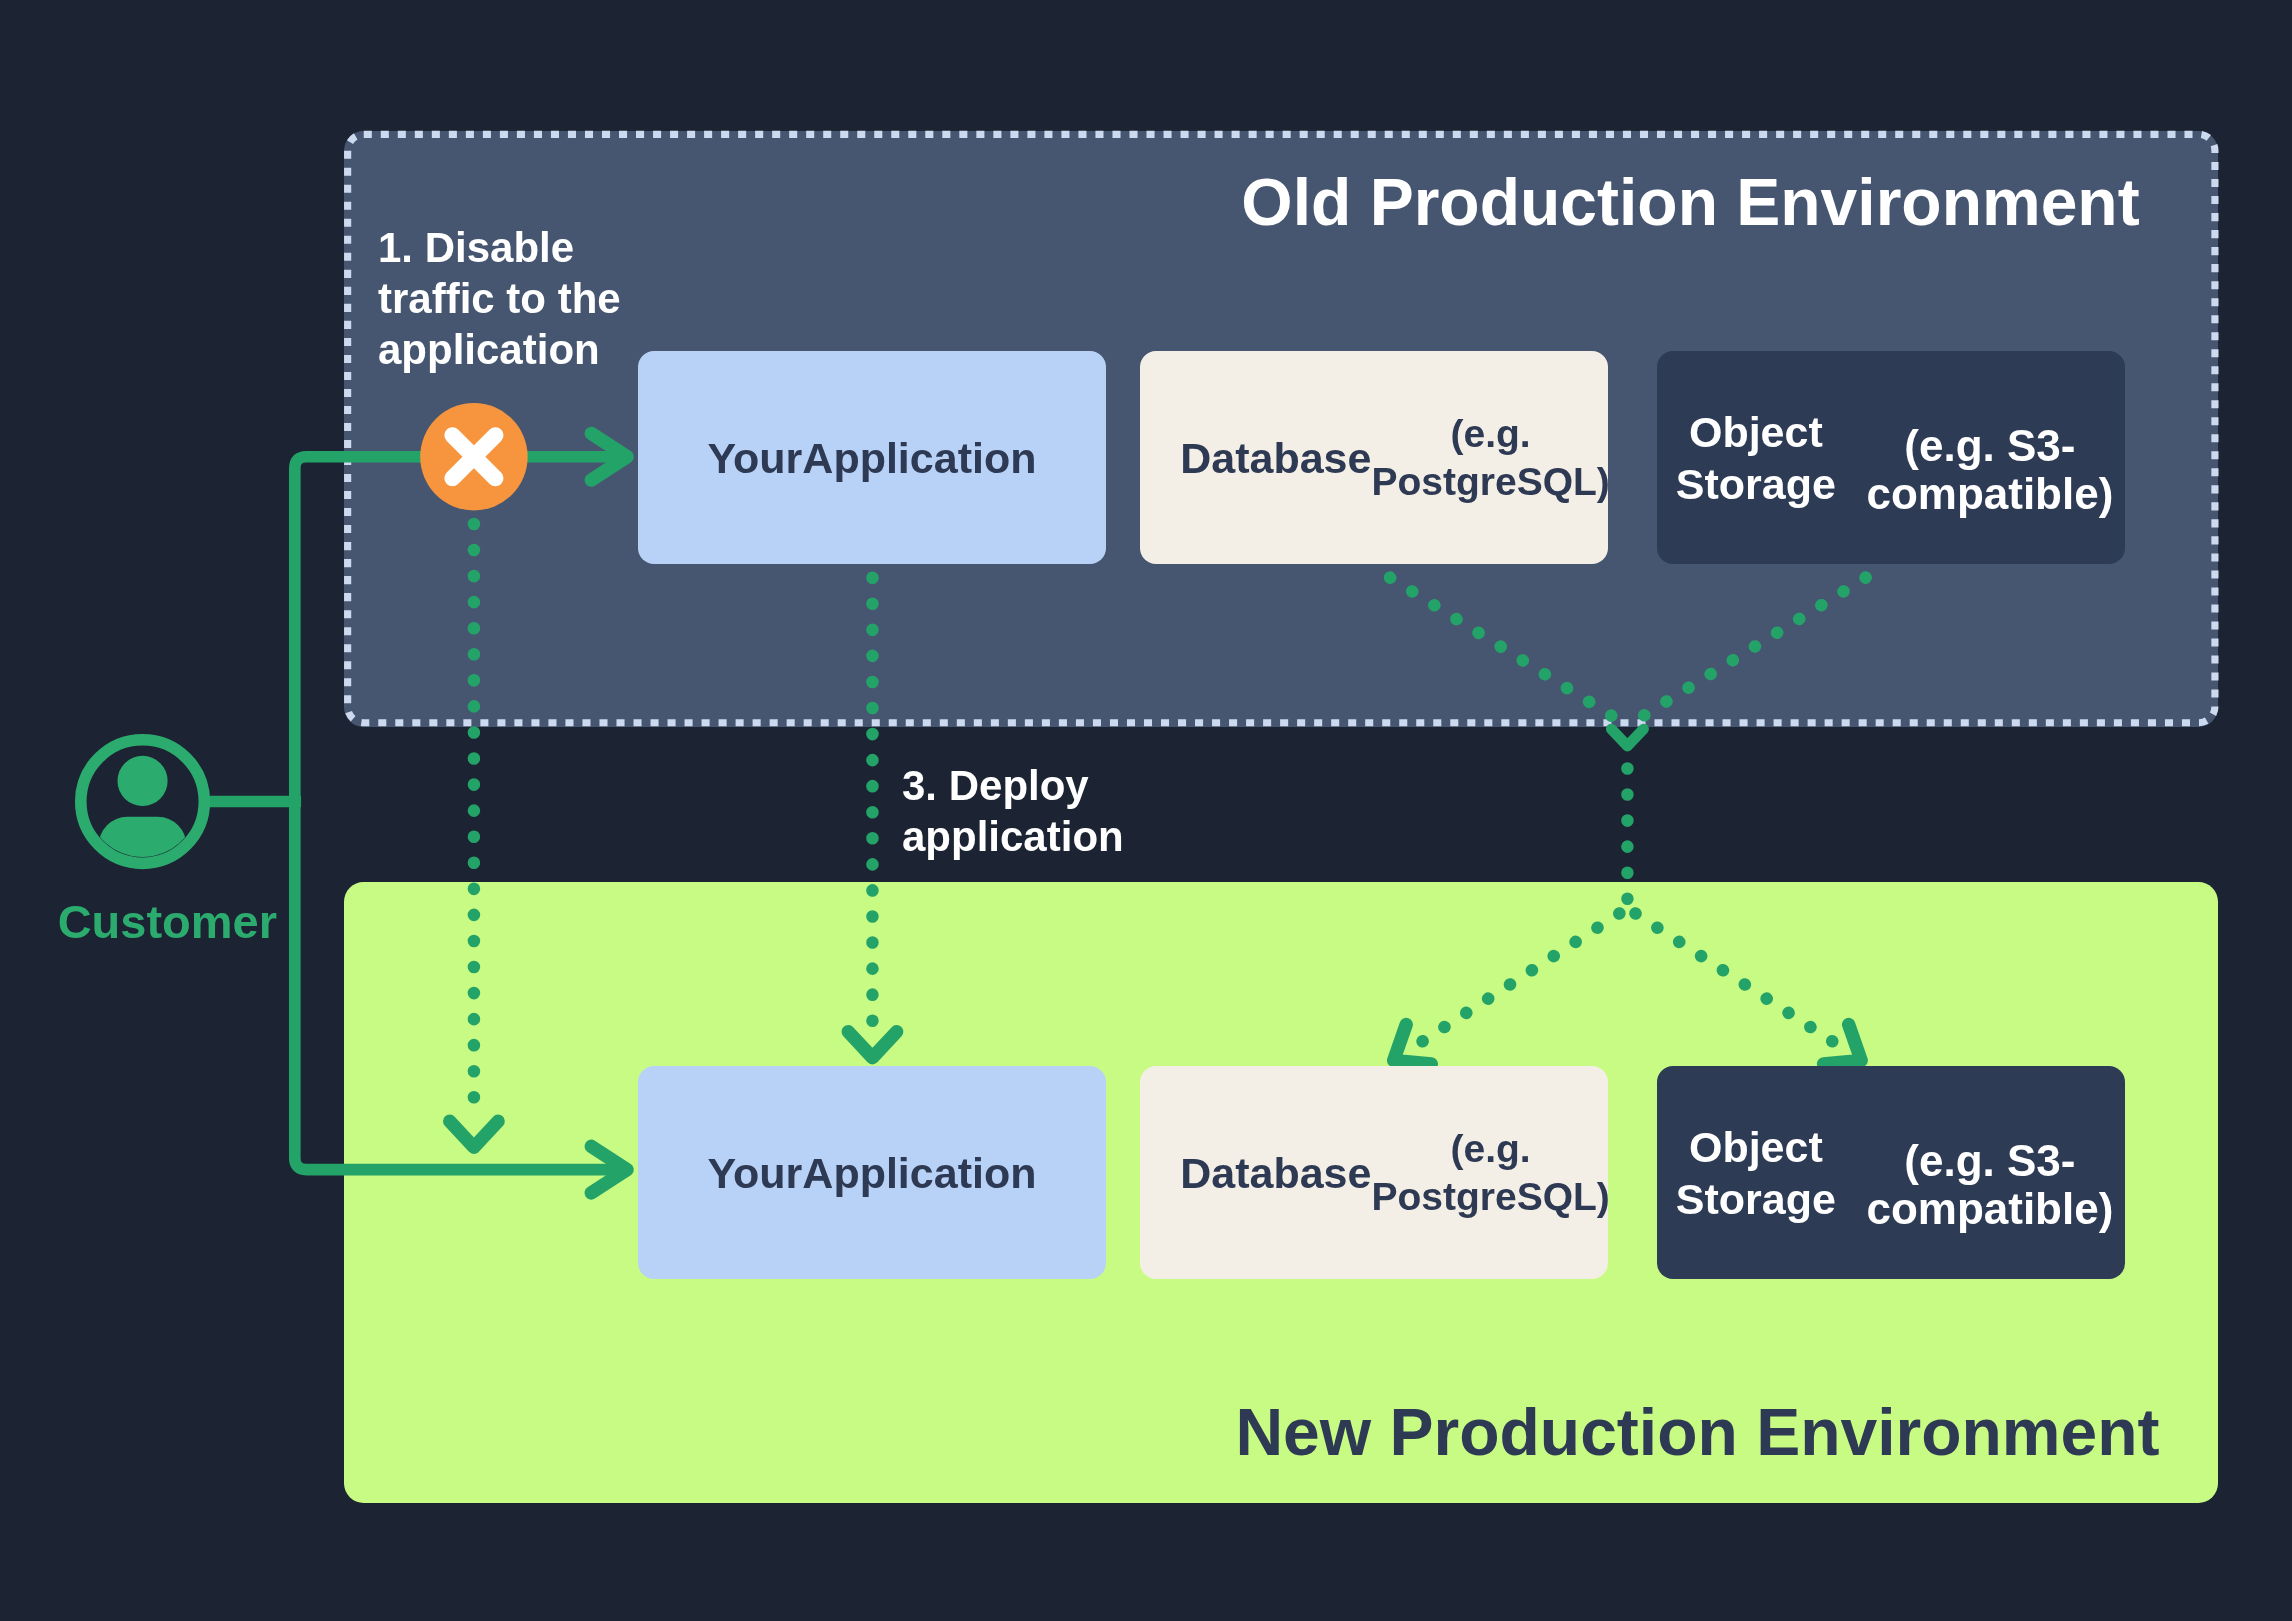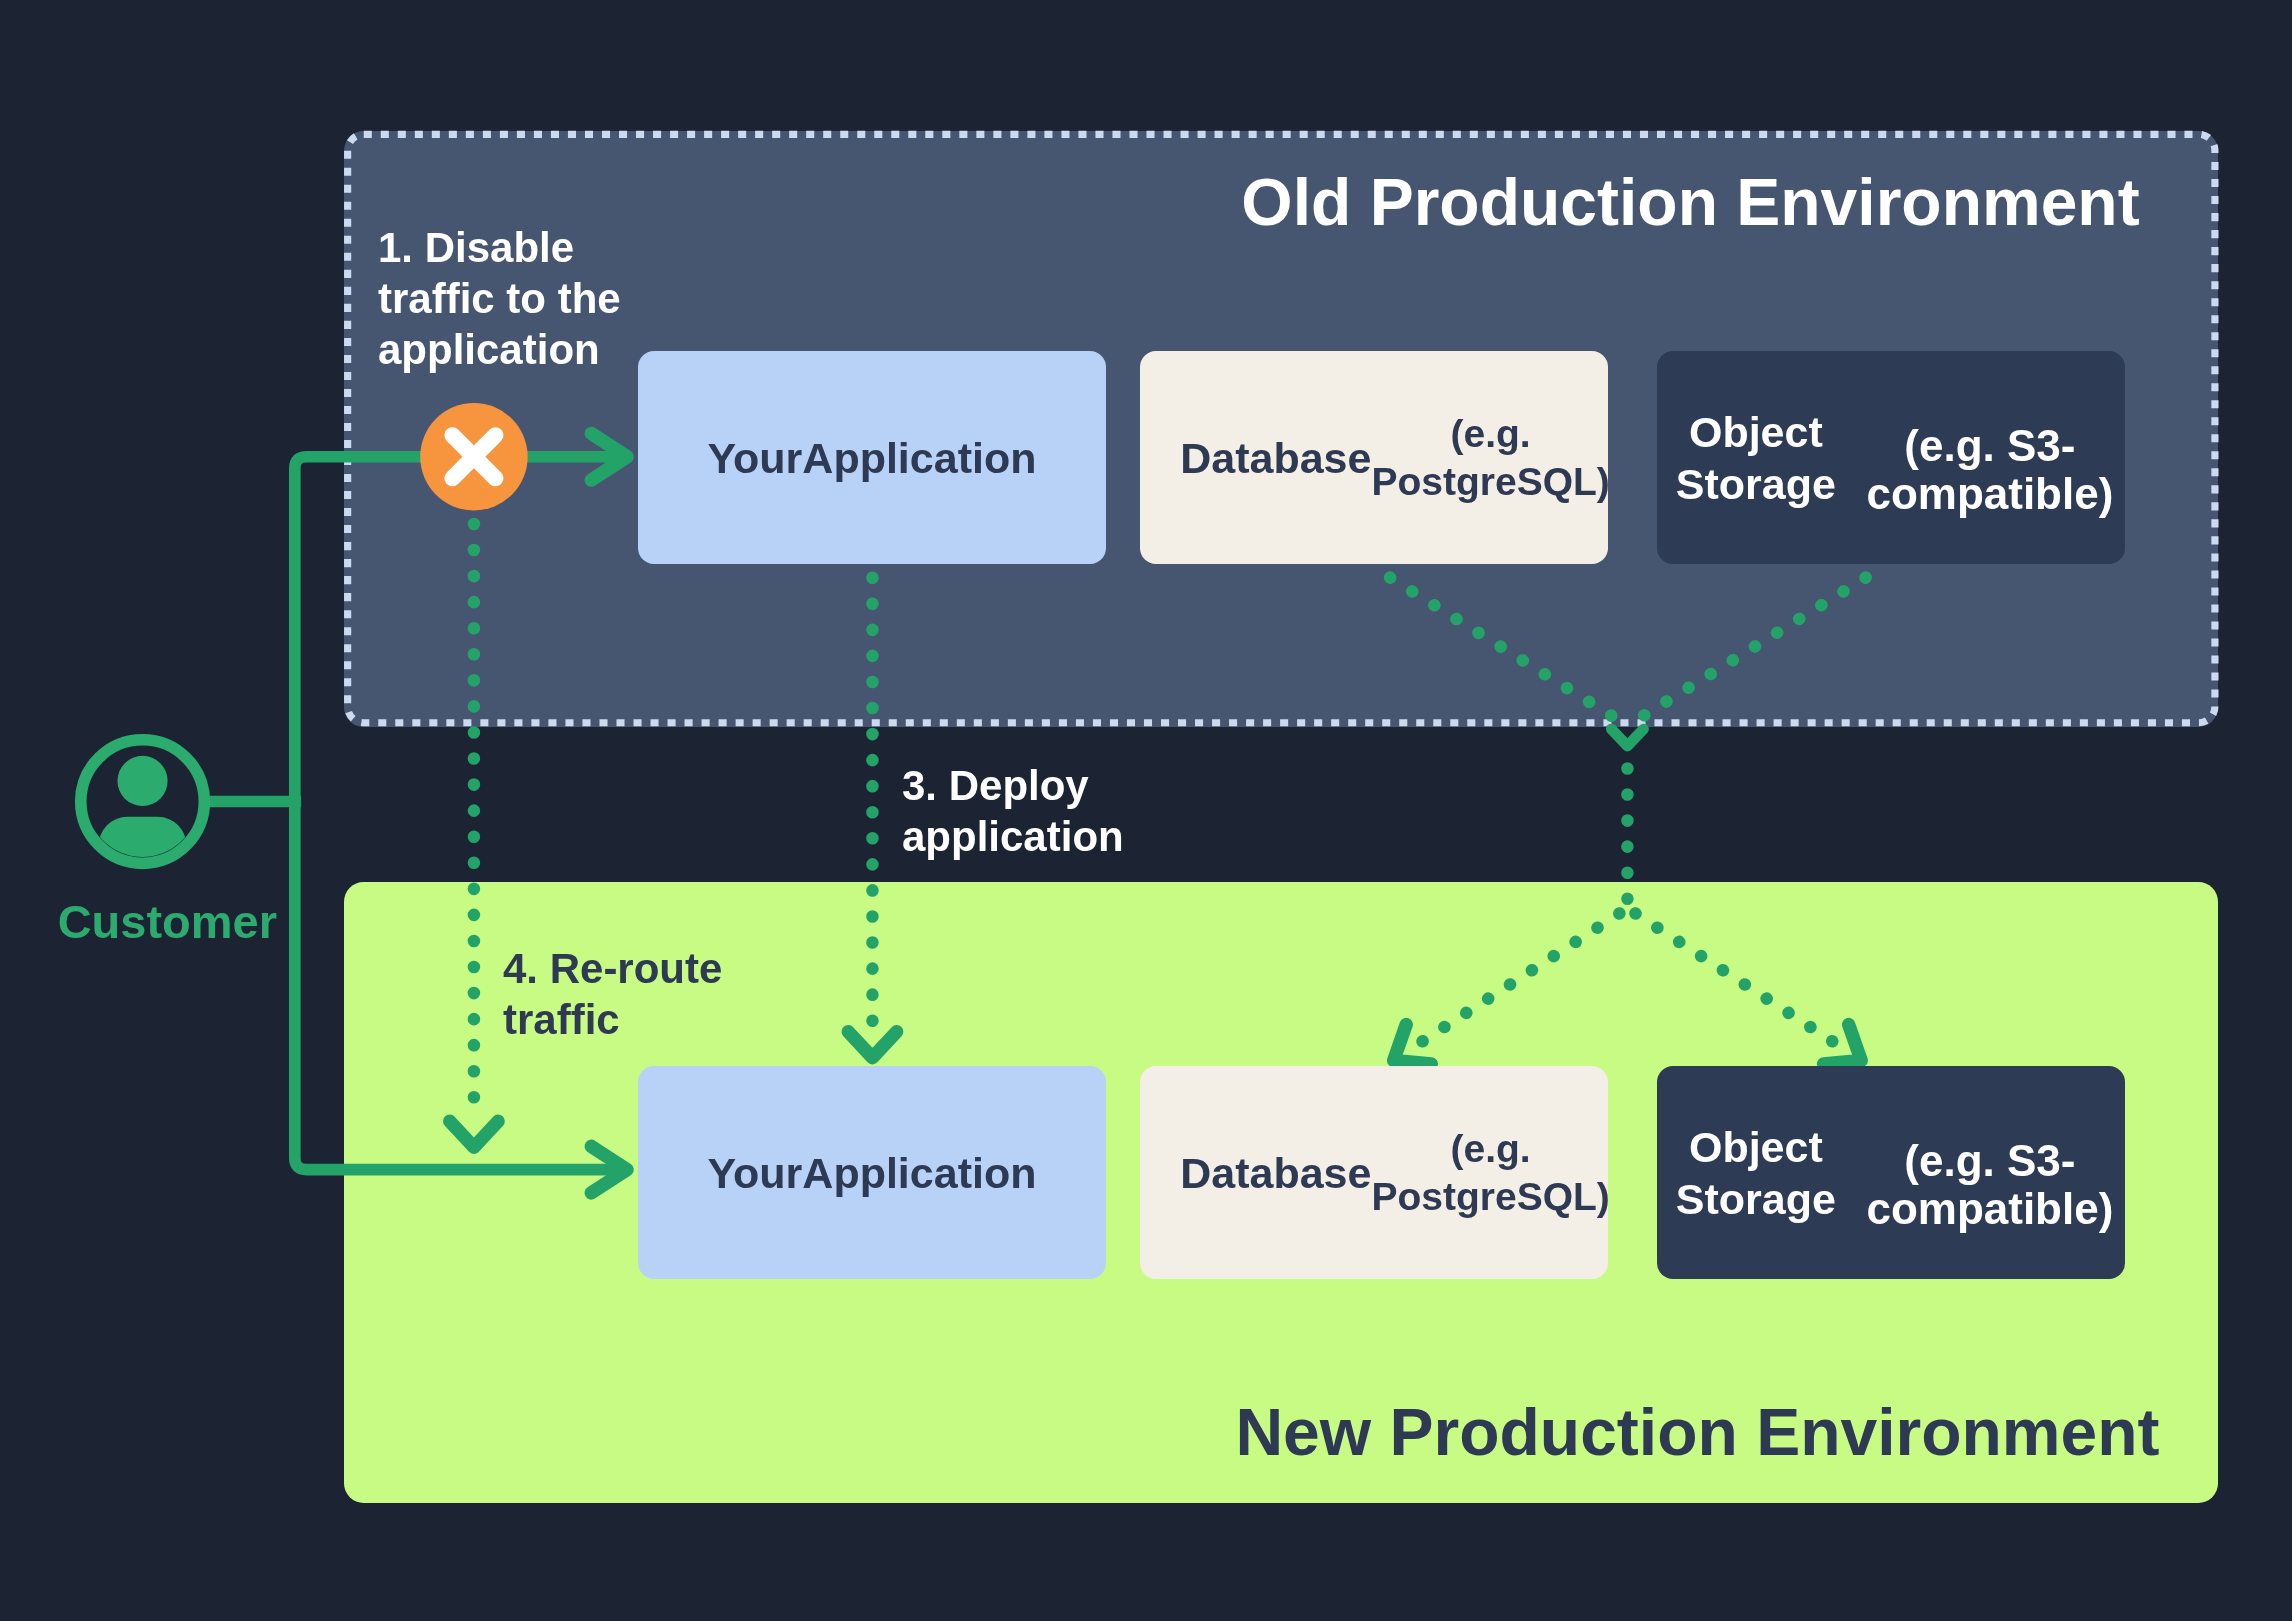--- a/index.html
+++ b/index.html
@@ -131,19 +131,17 @@
   <div class="node-box storage" style="left:1657px;top:1066px;">
     <span class="line1">Object Storage</span>
     <span class="line2">(e.g. S3-compatible)</span>
   </div>
 
   <div class="step-label s1">1. Disable
 traffic to the
 application</div>
   <div class="step-label s3">3. Deploy
 application</div>
-  <div class="step-label s4">4. Re-route
-traffic</div>
 
   <div class="customer-label">Customer</div>
 
 </div>
 
 
 </body></html>

